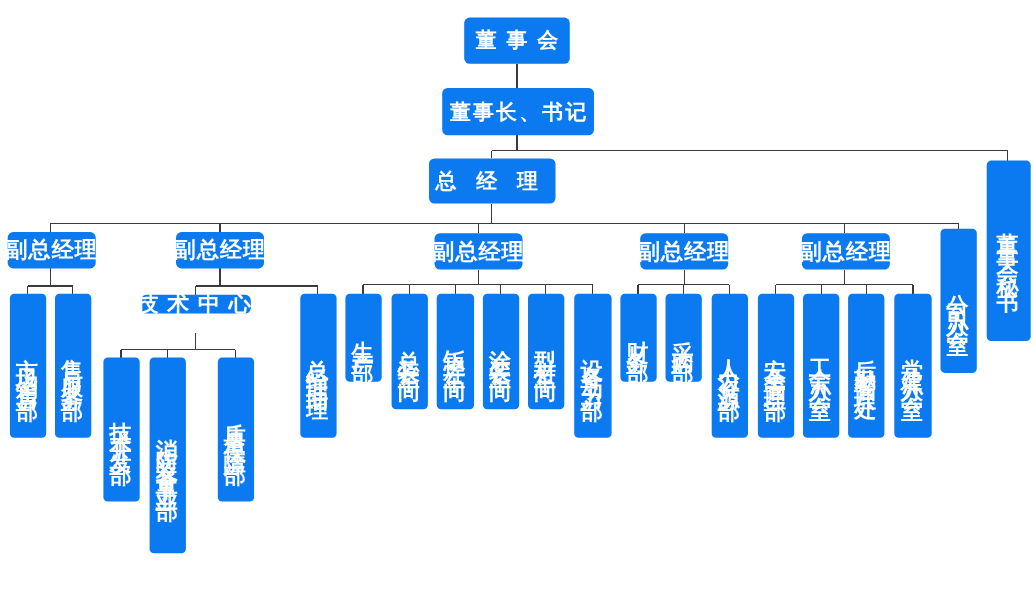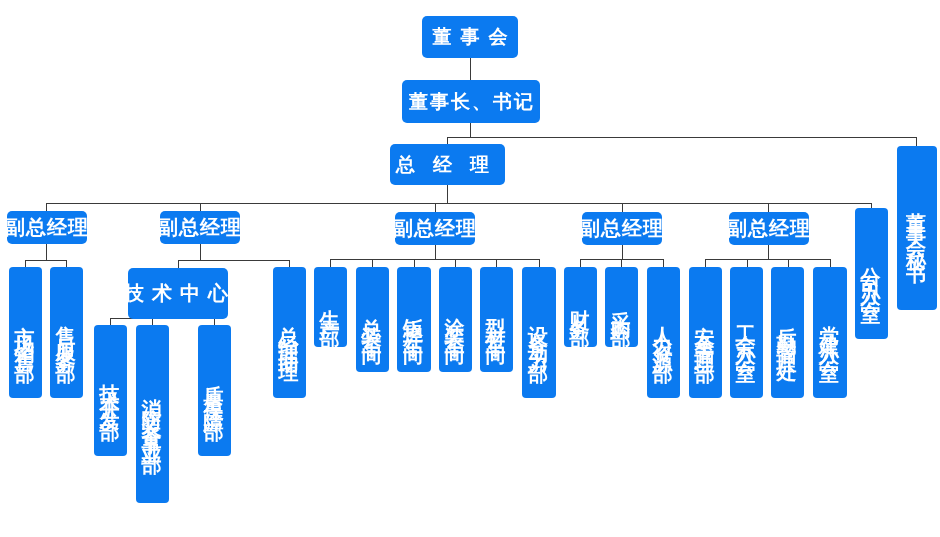--- a/index.html
+++ b/index.html
@@ -44,21 +44,21 @@
   #n2  { left:390px; top:144px; width:115px; height:41px; font-size:19px; letter-spacing:18px; padding-left:8px; }
   #n3  { left:897px; top:146px; width:40px;  height:164px; font-size:20px; letter-spacing:13px; }
   #n4  { left:7px;   top:211px; width:80px;  height:33px; }
   #n5  { left:160px; top:211px; width:80px;  height:33px; }
   #n6  { left:395px; top:212px; width:80px;  height:33px; }
   #n7  { left:582px; top:212px; width:80px;  height:33px; }
   #n8  { left:729px; top:212px; width:80px;  height:33px; }
   #n9  { left:855px; top:208px; width:33px;  height:131px; }
   #n10 { left:9px;   top:267px; width:33px;  height:131px; }
   #n11 { left:50px;  top:267px; width:33px;  height:131px; }
-  #n12 { left:128px; top:268px; width:100px; height:51px; letter-spacing:8px; padding-left:4px; }
+  #n12 { left:128px; top:268px; width:100px; height:17px; letter-spacing:8px; padding-left:4px; }
   #n13 { left:273px; top:267px; width:33px;  height:131px; }
   #n14 { left:94px;  top:325px; width:33px;  height:131px; }
   #n15 { left:136px; top:325px; width:33px;  height:178px; }
   #n16 { left:198px; top:325px; width:33px;  height:131px; }
   #n17 { left:314px; top:267px; width:33px;  height:80px; }
   #n18 { left:356px; top:267px; width:33px;  height:105px; }
   #n19 { left:397px; top:267px; width:34px;  height:105px; }
   #n20 { left:439px; top:267px; width:33px;  height:105px; }
   #n21 { left:480px; top:267px; width:33px;  height:105px; }
   #n22 { left:522px; top:267px; width:34px;  height:131px; }

